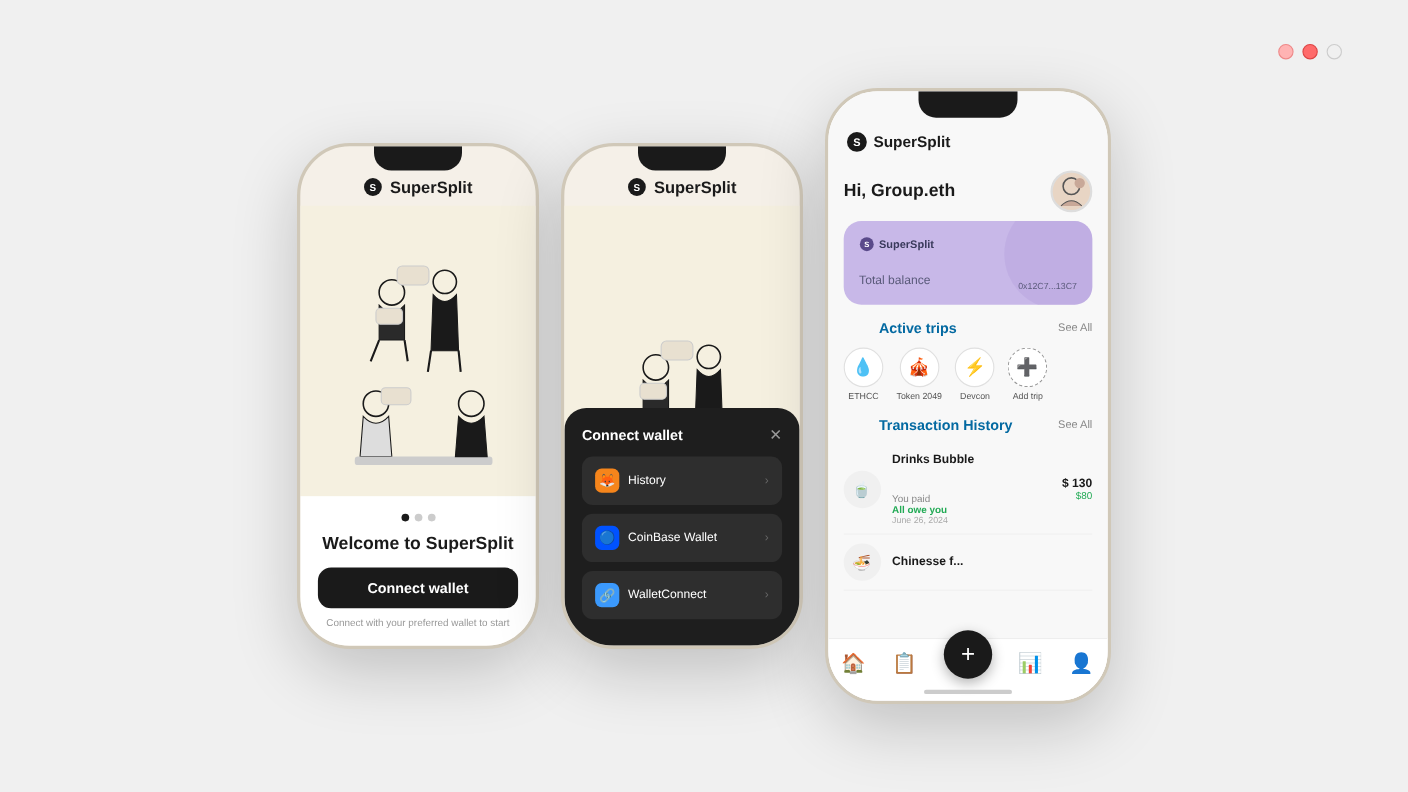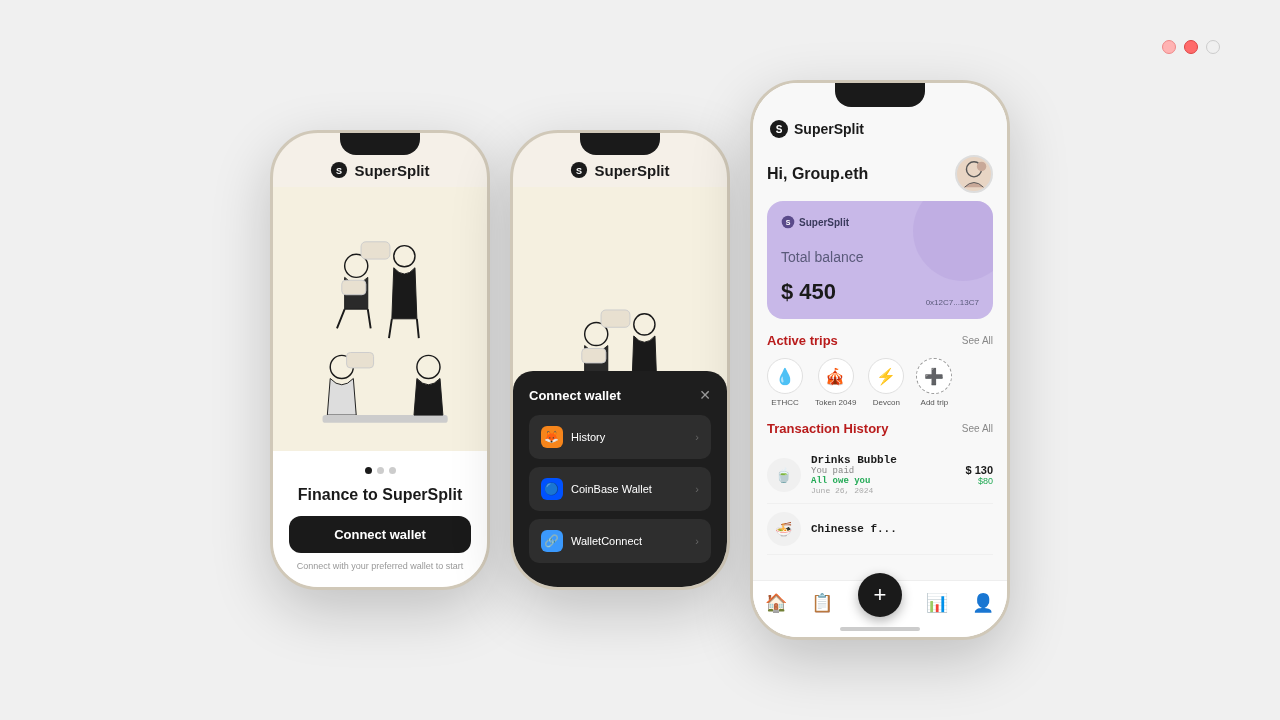--- a/index.html
+++ b/index.html
@@ -334,23 +334,23 @@
       margin-bottom: 20px;
     }
 
     .balance-card-name {
       font-size: 10px;
       font-weight: 600;
       color: #3a3a5c;
     }
 
     .balance-label {
-      font-size: 14px;
+      font-size: 11px;
       color: #5a5a7a;
-      margin-bottom: 14px;
+      margin-bottom: 2px;
     }
 
     .balance-amount {
       font-size: 22px;
       font-weight: 700;
       color: #1a1a1a;
     }
 
     .balance-address {
       position: absolute;
@@ -374,21 +374,22 @@
     .section-header {
       display: flex;
       justify-content: space-between;
       align-items: center;
       margin-bottom: 10px;
     }
 
     .section-title {
       font-size: 13px;
       font-weight: 700;
-      color: #b91c1c;
+      color: #0369a1;
+      margin-left: 32px;
     }
 
     .see-all {
       font-size: 10px;
       color: #888;
       cursor: pointer;
     }
 
     
     .trips-row {
@@ -443,32 +444,32 @@
       background: #f0f0f0;
       display: flex;
       align-items: center;
       justify-content: center;
       font-size: 14px;
       flex-shrink: 0;
     }
 
     .tx-info {
       flex: 1;
-      font-family: Liberation Mono, monospace;
     }
 
     .tx-name {
       font-size: 11px;
       font-weight: 600;
       color: #1a1a1a;
     }
 
     .tx-subtext {
       font-size: 9px;
       color: #888;
+      margin-top: 24px;
     }
 
     .tx-owe {
       font-size: 9px;
       color: #22aa55;
       font-weight: 600;
     }
 
     .tx-date {
       font-size: 8px;
@@ -598,21 +599,21 @@
           </g>
         </svg>
       </div>
 
       <div class="welcome-section">
         <div class="dots-indicator">
           <div class="dot dot-active"></div>
           <div class="dot dot-inactive"></div>
           <div class="dot dot-inactive"></div>
         </div>
-        <div class="welcome-title">Finance to SuperSplit</div>
+        <div class="welcome-title">Welcome to SuperSplit</div>
         <button class="connect-btn">Connect wallet</button>
         <div class="connect-hint">Connect with your preferred wallet to start</div>
       </div>
     </div>
   </div>
 
   <div class="phone phone-2">
     <div class="notch"></div>
     <div class="phone-content">
 
@@ -707,21 +708,20 @@
         <div class="balance-card">
           <div class="card-decoration"></div>
           <div class="balance-card-brand">
             <svg width="14" height="14" viewBox="0 0 20 20">
               <circle cx="10" cy="10" r="9" fill="#5a4a8a"></circle>
               <text x="10" y="14" text-anchor="middle" fill="white" font-size="10" font-weight="bold">S</text>
             </svg>
             <span class="balance-card-name">SuperSplit</span>
           </div>
           <div class="balance-label">Total balance</div>
-          <div class="balance-amount">$ 450</div>
           <div class="balance-address">0x12C7...13C7</div>
         </div>
 
         <div class="section-header">
           <span class="section-title">Active trips</span>
           <span class="see-all">See All</span>
         </div>
         <div class="trips-row">
           <div class="trip-item">
             <div class="trip-icon">💧</div>

